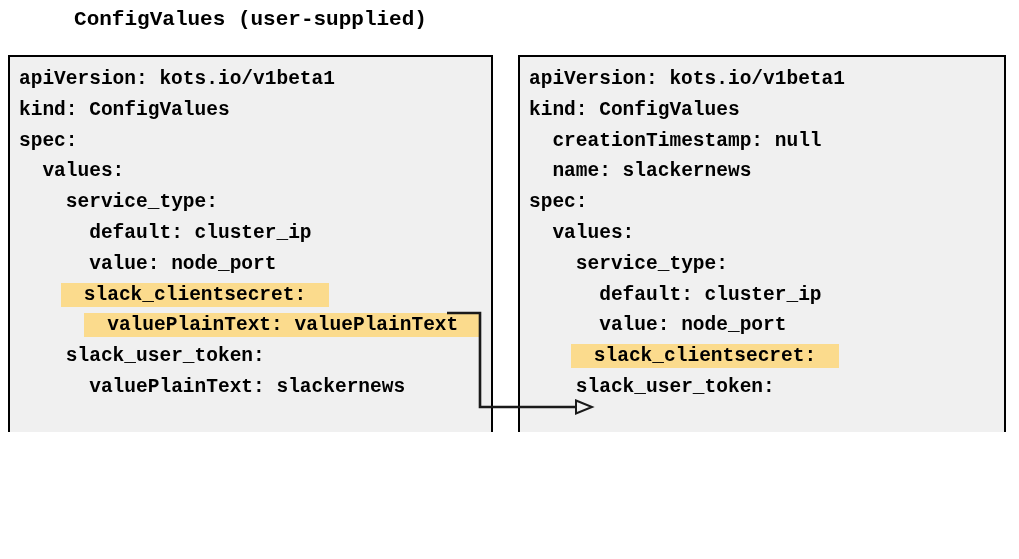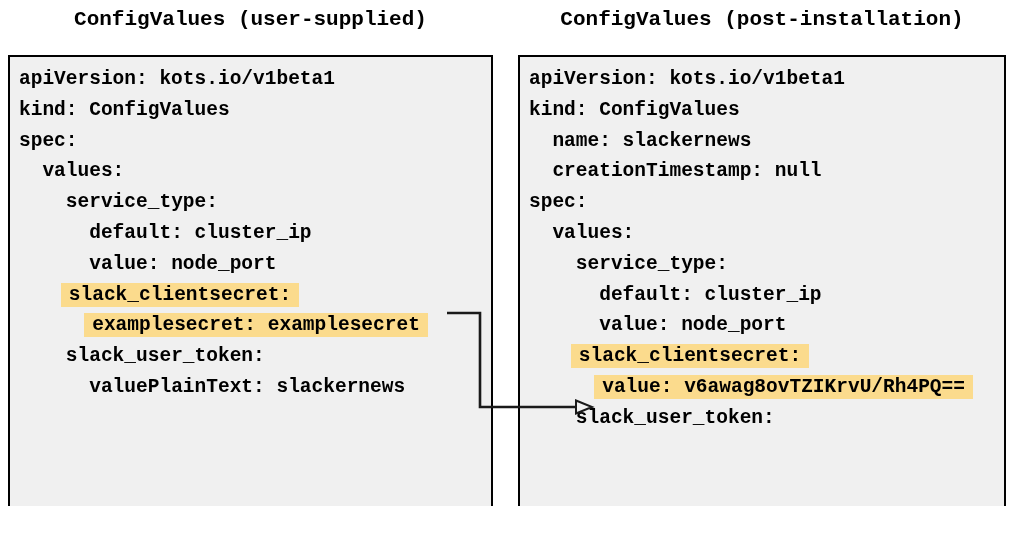--- a/index.html
+++ b/index.html
@@ -12,21 +12,21 @@
   }
   * { margin: 0; padding: 0; box-sizing: border-box; }
   html, body { background: var(--page-bg); }
   body {
     font-family: "Liberation Mono", "DejaVu Sans Mono", monospace;
     color: var(--text);
   }
   .canvas {
     position: relative;
     width: 1019px;
-    height: 506px;
+    height: 432px;
     background: var(--page-bg);
     overflow: hidden;
     text-decoration: underline;
   }
   .panel-title {
     position: absolute;
     top: 7px;
     height: 26px;
     line-height: 26px;
     text-align: center;
@@ -50,69 +50,67 @@
   }
   .code-line {
     height: 30.8px;
     line-height: 30.8px;
     font-size: 19.5px;
     font-weight: 700;
     white-space: pre;
   }
   .hl {
     background: var(--hl);
-    padding: 1px 8px;
+    padding: 1px 23px;
     margin: 1px -5px;
   }
   .arrow-overlay {
     position: absolute;
     left: 0; top: 0;
     width: 1019px;
     height: 559px;
     pointer-events: none;
   }
 </style>
 </head>
 <body>
 
 <div class="canvas">
 
   <div class="panel-title left">ConfigValues (user-supplied)</div>
 
-  <div class="panel-title right">ConfigValues (post-installation)</div>
 
   <div class="panel left">
     <div class="code">
         <div class="code-line"><span>apiVersion: kots.io/v1beta1</span></div>
         <div class="code-line"><span>kind: ConfigValues</span></div>
         <div class="code-line"><span>spec:</span></div>
         <div class="code-line">  <span>values:</span></div>
         <div class="code-line">    <span>service_type:</span></div>
         <div class="code-line">      <span>default: cluster_ip</span></div>
         <div class="code-line">      <span>value: node_port</span></div>
         <div class="code-line">    <span class="hl">slack_clientsecret:</span></div>
-        <div class="code-line">      <span class="hl">examplesecret: examplesecret</span></div>
+        <div class="code-line">      <span class="hl">valuePlainText: valuePlainText</span></div>
         <div class="code-line">    <span>slack_user_token:</span></div>
         <div class="code-line">      <span>valuePlainText: slackernews</span></div>
       </div>
   </div>
 
   <div class="panel right">
     <div class="code">
         <div class="code-line"><span>apiVersion: kots.io/v1beta1</span></div>
         <div class="code-line"><span>kind: ConfigValues</span></div>
+        <div class="code-line">  <span>creationTimestamp: null</span></div>
         <div class="code-line">  <span>name: slackernews</span></div>
-        <div class="code-line">  <span>creationTimestamp: null</span></div>
         <div class="code-line"><span>spec:</span></div>
         <div class="code-line">  <span>values:</span></div>
         <div class="code-line">    <span>service_type:</span></div>
         <div class="code-line">      <span>default: cluster_ip</span></div>
         <div class="code-line">      <span>value: node_port</span></div>
         <div class="code-line">    <span class="hl">slack_clientsecret:</span></div>
-        <div class="code-line">      <span class="hl">value: v6awag8ovTZIKrvU/Rh4PQ==</span></div>
         <div class="code-line">    <span>slack_user_token:</span></div>
       </div>
   </div>
 
   <svg class="arrow-overlay" viewBox="0 0 1019 559" xmlns="http://www.w3.org/2000/svg">
     <path d="M447 313 H480 V407 H576" fill="none" stroke="#1a1a1a" stroke-width="2.6"></path>
     <polygon points="576,400.5 592,407 576,413.5" fill="#f0f0f0" stroke="#1a1a1a" stroke-width="2"></polygon>
   </svg>
 
 </div>

